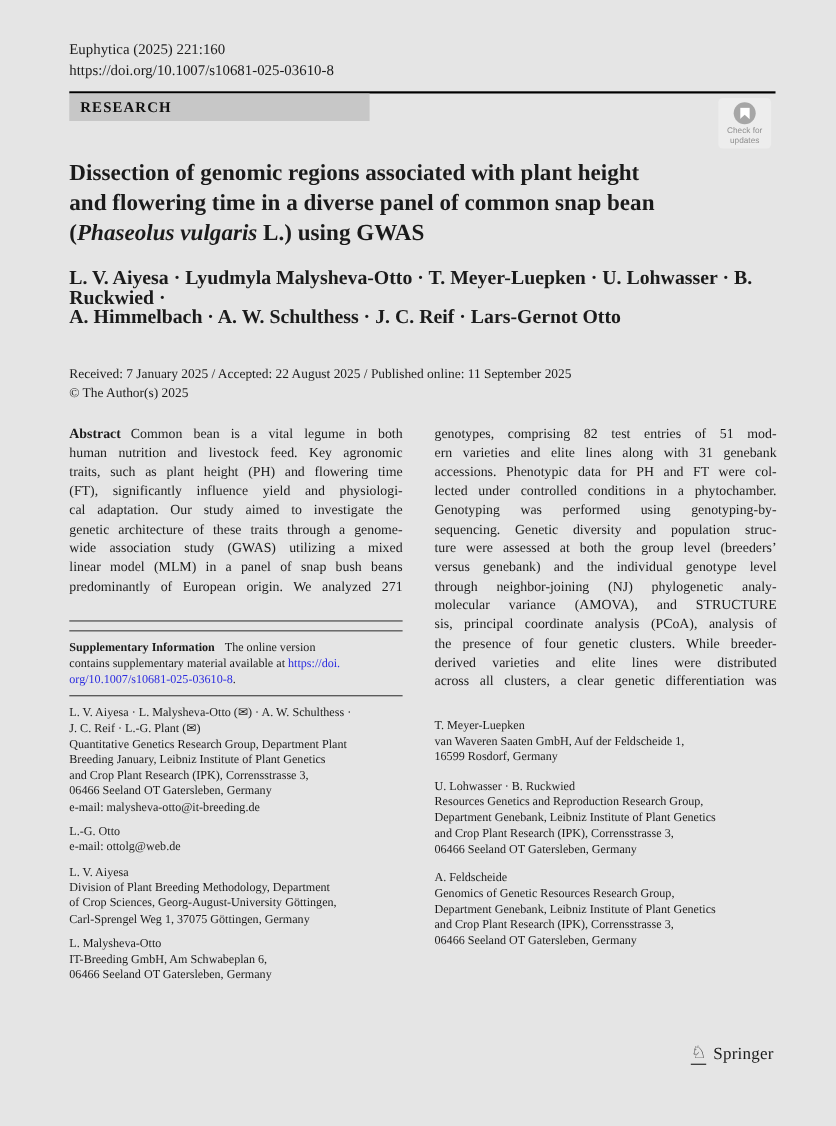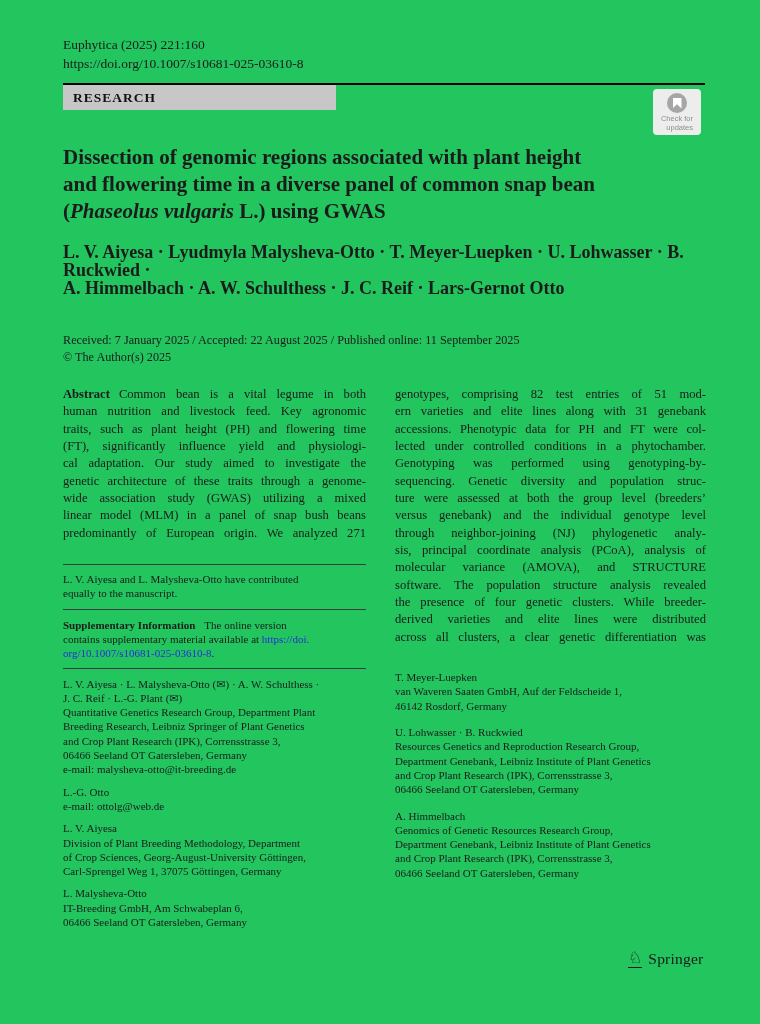--- a/index.html
+++ b/index.html
@@ -1,18 +1,18 @@
 <!DOCTYPE html>
 <html><head>
 <meta charset="utf-8">
 <style>
   * { margin:0; padding:0; box-sizing:border-box; }
   html,body { background:#fff; }
   .page {
-    position:relative; width:760px; height:1024px; background:#22c55e;
+    position:relative; width:760px; height:1024px; background:#e5e5e5;
     font-family:"Liberation Serif", serif; color:#1b1b1b; overflow:hidden;
   }
   .header { position:absolute; left:63px; top:36px; font-size:13.5px; line-height:18.5px; }
   .rule-top { position:absolute; left:63px; top:83px; width:642px; height:2px; background:#000; }
   .research-bar {
     position:absolute; left:63px; top:85px; width:273px; height:25px;
     background:#c7c7c7; font-weight:bold; font-size:13.5px; letter-spacing:1px;
     line-height:25px; padding-left:10px; color:#111;
   }
   .badge {
@@ -23,21 +23,21 @@
   .badge-circle {
     width:20px; height:20px; border-radius:50%; background:#a6a6a6;
     display:flex; align-items:center; justify-content:center; margin-bottom:2px;
   }
   .badge-bookmark {
     width:9px; height:11px; background:#fff;
     clip-path:polygon(0 0,100% 0,100% 100%,50% 62%,0 100%);
   }
   .badge-text {
     font-family:"Liberation Sans", sans-serif; font-size:7.5px; line-height:8.5px;
-    color:#8f8f8f; text-align:right;
+    color:#8f8f8f; text-align:center;
   }
   .title { position:absolute; left:63px; top:144px; width:640px;
     font-size:21px; font-weight:bold; line-height:27.2px; }
   .authors { position:absolute; left:63px; top:243px; width:640px;
     font-size:18px; font-weight:bold; line-height:18px; }
   .dates { position:absolute; left:63px; top:332px; width:640px;
     font-size:12.2px; line-height:16.5px; }
   .col { position:absolute; top:386px; }
   .col-left  { left:63px;  width:303px; }
   .col-right { left:395px; width:311px; }
@@ -108,38 +108,34 @@
         <div class="ln">traits, such as plant height (PH) and flowering time</div>
         <div class="ln">(FT), significantly influence yield and physiologi-</div>
         <div class="ln">cal adaptation. Our study aimed to investigate the</div>
         <div class="ln">genetic architecture of these traits through a genome-</div>
         <div class="ln">wide association study (GWAS) utilizing a mixed</div>
         <div class="ln">linear model (MLM) in a panel of snap bush beans</div>
         <div class="ln">predominantly of European origin. We analyzed 271</div>
       </div>
 
     <hr class="fnrule r1">
-    <div class="fn">
-        <div class="ln">L. V. Aiyesa and L. Malysheva-Otto have contributed</div>
-        <div class="ln">equally to the manuscript.</div>
-      </div>
 
     <hr class="fnrule r2">
     <div class="fn">
         <div class="ln"><span class="b mr">Supplementary Information</span><span>The online version</span></div>
         <div class="ln"><span>contains supplementary material available at </span><span class="lnk">https://doi.</span></div>
         <div class="ln"><span class="lnk">org/10.1007/s10681-025-03610-8</span><span>.</span></div>
       </div>
 
     <hr class="fnrule r3">
     <div class="fn">
         <div class="ln">L. V. Aiyesa · L. Malysheva-Otto (✉) · A. W. Schulthess ·</div>
         <div class="ln">J. C. Reif · L.-G. Plant (✉)</div>
         <div class="ln">Quantitative Genetics Research Group, Department Plant</div>
-        <div class="ln">Breeding Research, Leibniz Springer of Plant Genetics</div>
+        <div class="ln">Breeding January, Leibniz Institute of Plant Genetics</div>
         <div class="ln">and Crop Plant Research (IPK), Corrensstrasse 3,</div>
         <div class="ln">06466 Seeland OT Gatersleben, Germany</div>
         <div class="ln">e-mail: malysheva-otto@it-breeding.de</div>
       </div>
 
     <div class="fn gap8">
         <div class="ln">L.-G. Otto</div>
         <div class="ln">e-mail: ottolg@web.de</div>
       </div>
 
@@ -161,44 +157,43 @@
     <div class="body-par" data-justify="true">
         <div class="ln">genotypes, comprising 82 test entries of 51 mod-</div>
         <div class="ln">ern varieties and elite lines along with 31 genebank</div>
         <div class="ln">accessions. Phenotypic data for PH and FT were col-</div>
         <div class="ln">lected under controlled conditions in a phytochamber.</div>
         <div class="ln">Genotyping was performed using genotyping-by-</div>
         <div class="ln">sequencing. Genetic diversity and population struc-</div>
         <div class="ln">ture were assessed at both the group level (breeders’</div>
         <div class="ln">versus genebank) and the individual genotype level</div>
         <div class="ln">through neighbor-joining (NJ) phylogenetic analy-</div>
+        <div class="ln">molecular variance (AMOVA), and STRUCTURE</div>
         <div class="ln">sis, principal coordinate analysis (PCoA), analysis of</div>
-        <div class="ln">molecular variance (AMOVA), and STRUCTURE</div>
-        <div class="ln">software. The population structure analysis revealed</div>
         <div class="ln">the presence of four genetic clusters. While breeder-</div>
         <div class="ln">derived varieties and elite lines were distributed</div>
         <div class="ln">across all clusters, a clear genetic differentiation was</div>
       </div>
 
     <div class="fn gap24">
         <div class="ln">T. Meyer-Luepken</div>
         <div class="ln">van Waveren Saaten GmbH, Auf der Feldscheide 1,</div>
-        <div class="ln">46142 Rosdorf, Germany</div>
+        <div class="ln">16599 Rosdorf, Germany</div>
       </div>
 
     <div class="fn gap12">
         <div class="ln">U. Lohwasser · B. Ruckwied</div>
         <div class="ln">Resources Genetics and Reproduction Research Group,</div>
         <div class="ln">Department Genebank, Leibniz Institute of Plant Genetics</div>
         <div class="ln">and Crop Plant Research (IPK), Corrensstrasse 3,</div>
         <div class="ln">06466 Seeland OT Gatersleben, Germany</div>
       </div>
 
     <div class="fn gap12">
-        <div class="ln">A. Himmelbach</div>
+        <div class="ln">A. Feldscheide</div>
         <div class="ln">Genomics of Genetic Resources Research Group,</div>
         <div class="ln">Department Genebank, Leibniz Institute of Plant Genetics</div>
         <div class="ln">and Crop Plant Research (IPK), Corrensstrasse 3,</div>
         <div class="ln">06466 Seeland OT Gatersleben, Germany</div>
       </div>
   </div>
 
   <div class="logo">
     <span class="logo-glyph">♘</span>
     <span class="logo-text">Springer</span>

